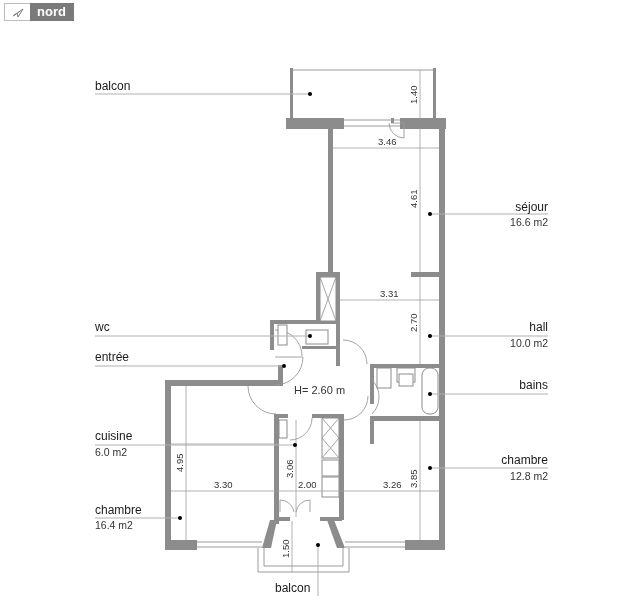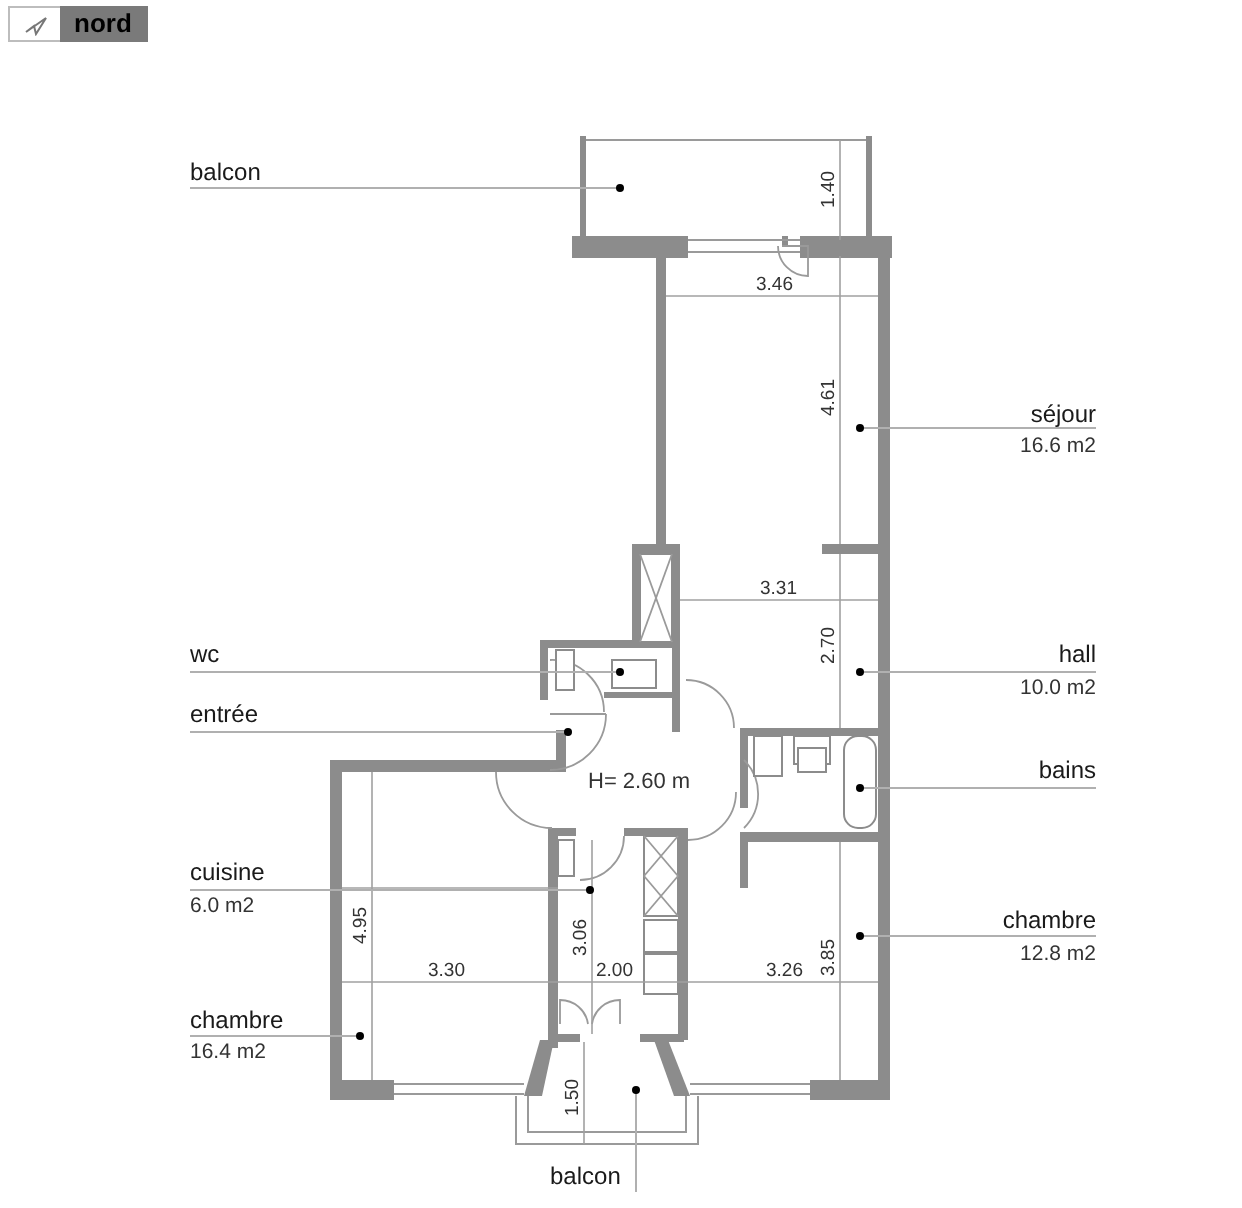--- a/index.html
+++ b/index.html
@@ -1,21 +1,21 @@
 <!DOCTYPE html>
 <html><head>
 <meta charset="utf-8">
 <style>
   html, body { margin: 0; padding: 0; background: #ffffff; }
   body { width: 621px; height: 604px; position: relative; overflow: hidden;
          font-family: "Liberation Sans", sans-serif; color: #1a1a1a; }
   .badge { position: absolute; left: 4px; top: 3px; height: 18px; display: flex; }
   .badge .compass { width: 26px; height: 18px; border: 1px solid #bdbdbd; border-right: none;
          box-sizing: border-box; display: flex; align-items: center; justify-content: center; background:#fff; }
-  .badge .label { background: #7a7a7a; color: #000000; font-weight: bold; font-size: 13px;
+  .badge .label { background: #7a7a7a; color: #ffffff; font-weight: bold; font-size: 13px;
          line-height: 18px; padding: 0 8px 0 7px; }
   svg#plan { position: absolute; left: 0; top: 0; }
   .lbl { font-size: 12px; fill: #1a1a1a; }
   .sub { font-size: 10.5px; fill: #333; }
   .dim { font-size: 9.5px; fill: #333; }
   .wall { fill: #8c8c8c; }
   .thin { stroke: #9a9a9a; stroke-width: 1; fill: none; }
   .lead { stroke: #b0b0b0; stroke-width: 1; }
   .dimline { stroke: #a0a0a0; stroke-width: 0.8; }
   .fix { stroke: #8c8c8c; stroke-width: 1; fill: #fff; }

